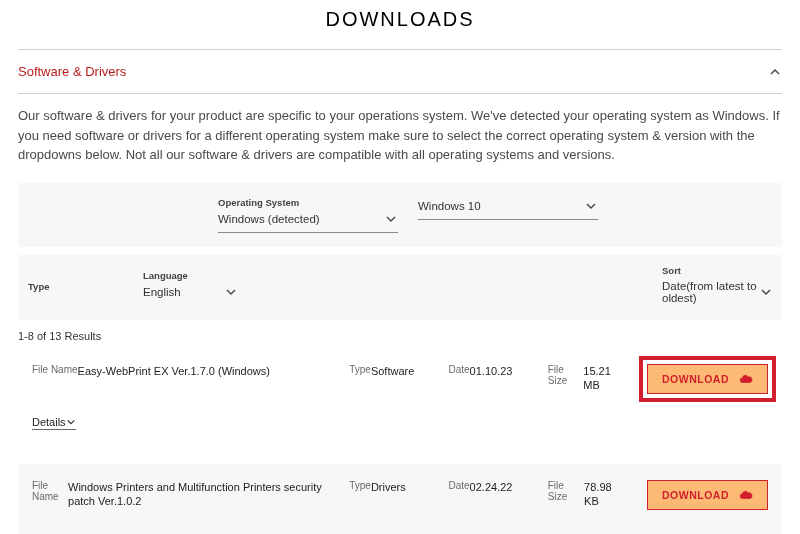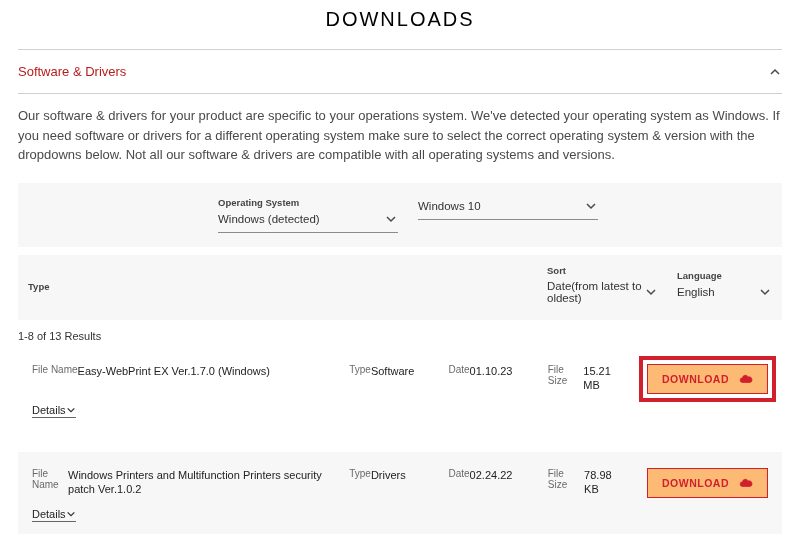--- a/index.html
+++ b/index.html
@@ -29,21 +29,21 @@
 .col .lbl{font-size:10px;color:#6a6a6a;margin-bottom:2px}
 .col .val{font-size:11px;color:#222;line-height:1.35}
 .c-name{width:300px}
 .c-type{width:80px}
 .c-date{width:80px}
 .c-size{width:80px}
 .c-btn{margin-left:auto}
 .dl-btn{border:1px solid #d11f2d;color:#d11f2d;background:#fdba74;padding:7px 14px;font-size:10.5px;font-weight:600;letter-spacing:.5px;display:flex;align-items:center;gap:10px;cursor:pointer}
 .dl-btn svg{width:14px;height:14px;fill:#d11f2d}
 .hl{outline:4px solid #d11f2d;outline-offset:4px}
-.details{display:inline-flex;align-items:center;font-size:11px;color:#222;margin-top:10px;cursor:pointer;border-bottom:1px solid #666;padding-bottom:1px}
+.details{display:inline-flex;align-items:center;font-size:11px;color:#222;margin-top:22px;cursor:pointer;border-bottom:1px solid #666;padding-bottom:1px}
 .details svg{width:10px;height:10px;stroke:#333;stroke-width:1.5;fill:none}
 </style>
 </head>
 <body>
 
 <div class="page-title">DOWNLOADS</div>
 <div class="divider"></div>
 
 <div class="accordion-header">
   <span class="title">Software &amp; Drivers</span>
@@ -79,35 +79,35 @@
           </svg>
         </span>
     </div>
   </div>
 </div>
 
 <div class="filter-bar">
   <div class="control-wrap w-type">
     <span class="lbl">Type</span>
   </div>
-  <div class="control-wrap sort-wrap w-sort">
-    <span class="lbl">Sort</span>
+  <div class="control-wrap w-lang">
+    <span class="lbl">Language</span>
     <div class="val-row">
-      <span>Date(from latest to oldest)</span>
+      <span>English</span>
       <span class="chev">
           <svg viewBox="0 0 12 12">
             <polyline points="2,4 6,8 10,4"></polyline>
           </svg>
         </span>
     </div>
   </div>
-  <div class="control-wrap w-lang">
-    <span class="lbl">Language</span>
+  <div class="control-wrap sort-wrap w-sort">
+    <span class="lbl">Sort</span>
     <div class="val-row">
-      <span>English</span>
+      <span>Date(from latest to oldest)</span>
       <span class="chev">
           <svg viewBox="0 0 12 12">
             <polyline points="2,4 6,8 10,4"></polyline>
           </svg>
         </span>
     </div>
   </div>
 </div>
 
 <div class="results-count">1-8 of 13 Results</div>

